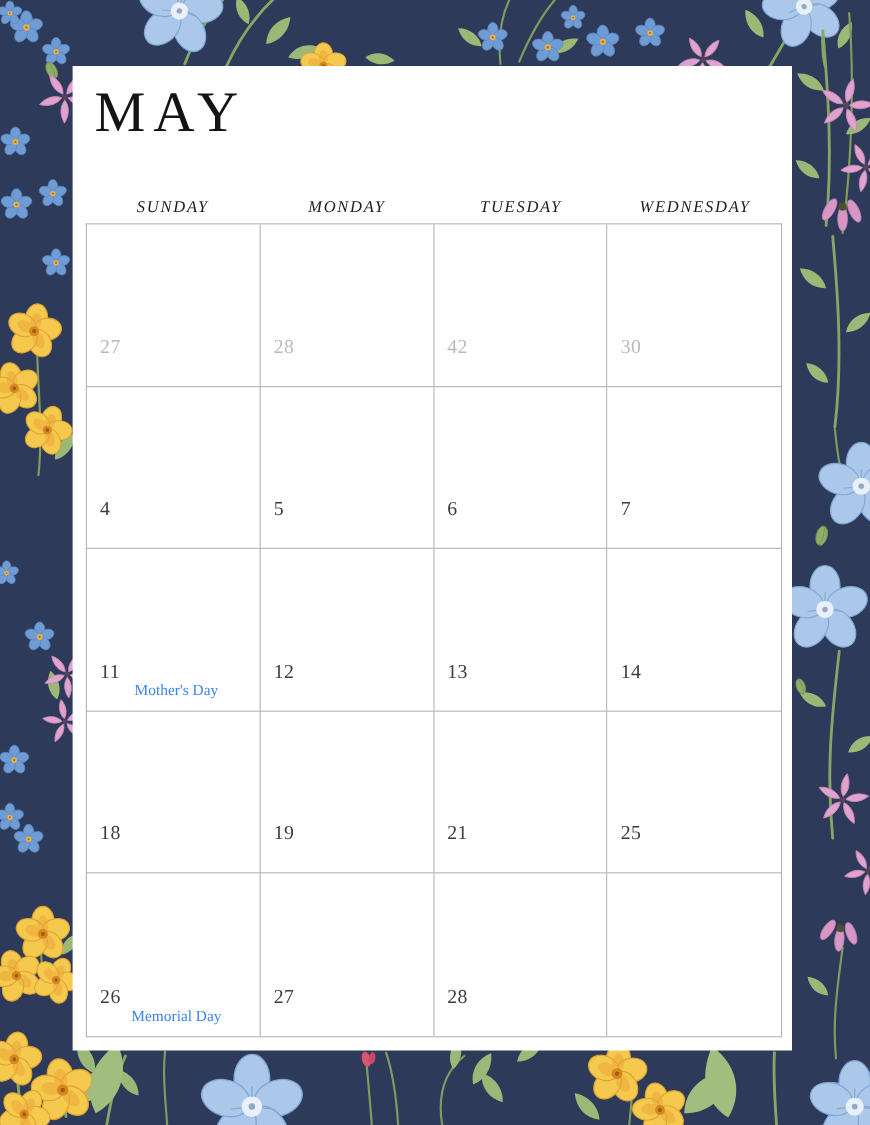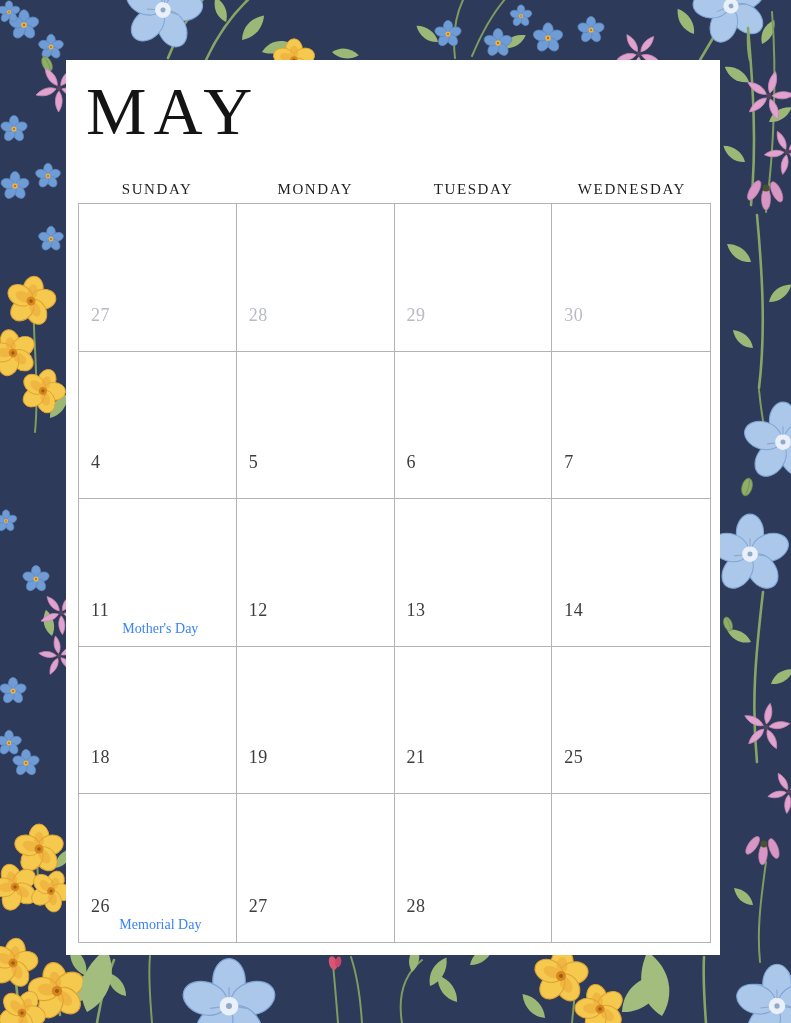--- a/index.html
+++ b/index.html
@@ -10,26 +10,26 @@
   }
   svg.border-art{position:absolute;left:0;top:0;}
   .stem{stroke:#87a565;stroke-width:2.6;fill:none;stroke-linecap:round;}
   .stem2{stroke:#7e9c5e;stroke-width:2;fill:none;stroke-linecap:round;}
   .paper{
     position:absolute;left:66px;top:60px;width:654px;height:895px;
     background:#ffffff;
   }
   .title{
     position:absolute;left:20px;top:16px;
-    font-size:68px;line-height:1.05;letter-spacing:7px;color:#141414;
+    font-size:52px;line-height:1.05;letter-spacing:7px;color:#141414;
     font-family:"Liberation Serif","DejaVu Serif",serif;
   }
   .weekdays{
     position:absolute;left:12px;top:121px;width:633px;
-    display:grid;grid-template-columns:repeat(4,1fr);
+    display:grid;grid-template-columns:repeat(4,1fr);font-style:italic;
   }
   .weekdays span{
     text-align:center;font-size:15px;letter-spacing:1.6px;color:#1e1e1e;
   }
   .grid{
     position:absolute;left:12px;top:143px;width:633px;height:740px;
     display:grid;grid-template-columns:repeat(4,1fr);grid-template-rows:repeat(5,1fr);
     border:1px solid #b3b3b3;box-sizing:border-box;
   }
   .cell{
@@ -258,21 +258,21 @@
 
     <div class="cell muted">
       <span class="daynum">27</span>
       <span class="note"></span>
     </div>
     <div class="cell muted">
       <span class="daynum">28</span>
       <span class="note"></span>
     </div>
     <div class="cell muted">
-      <span class="daynum">29</span>
+      <span class="daynum">42</span>
       <span class="note"></span>
     </div>
     <div class="cell muted">
       <span class="daynum">30</span>
       <span class="note"></span>
     </div>
 
     <div class="cell">
       <span class="daynum">4</span>
       <span class="note"></span>

